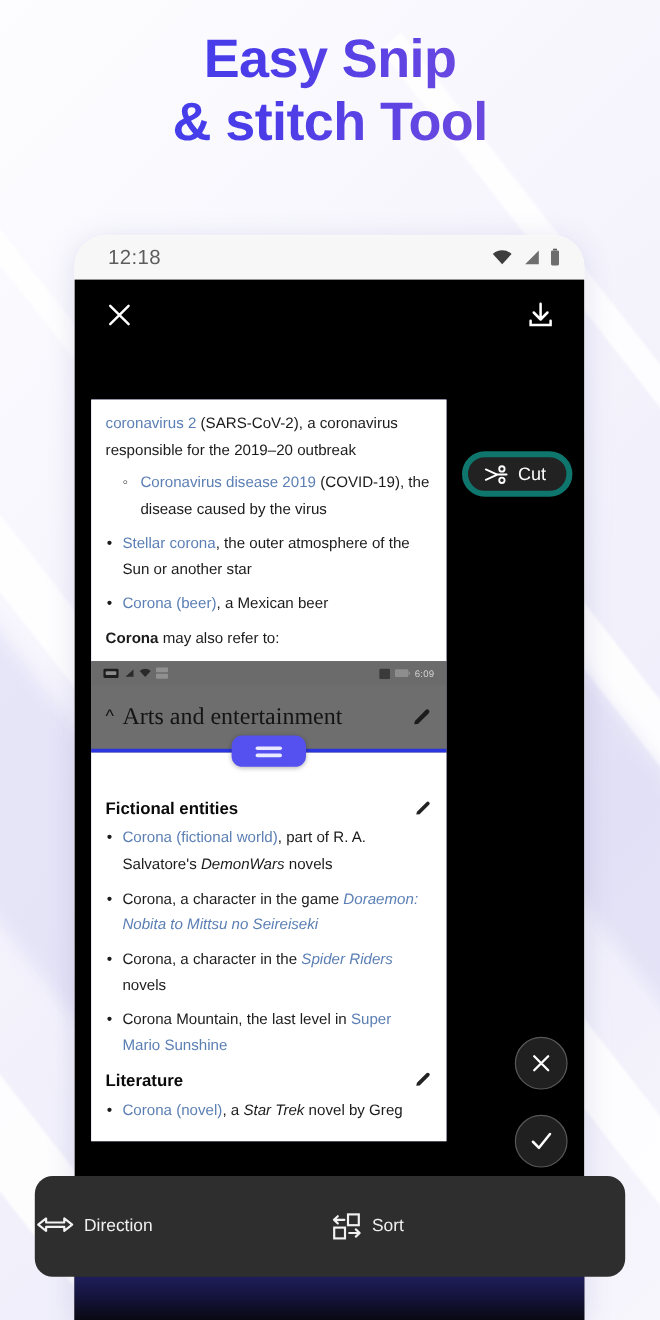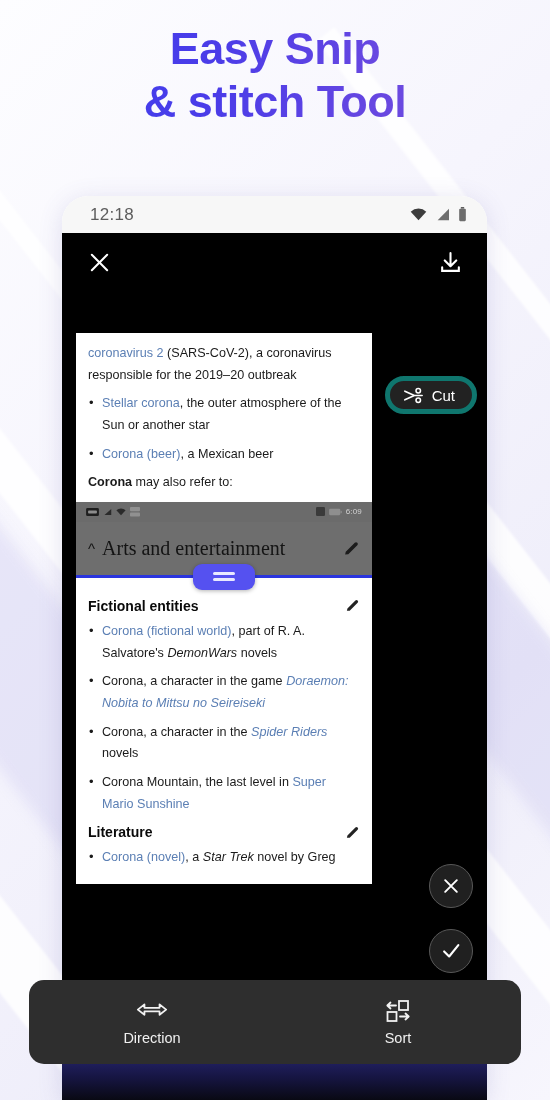--- a/index.html
+++ b/index.html
@@ -101,21 +101,21 @@
   #seamline { height:3px; background:#2b35df; }
   #handle {
     position:absolute; left:50%; transform:translateX(-50%); bottom:-12px;
     width:62px; height:26px; background:#5551f0; border-radius:9px;
     display:flex; flex-direction:column; align-items:center; justify-content:center; gap:3px;
     z-index:4; box-shadow:0 1px 4px rgba(0,0,0,.3);
   }
   #handle i { display:block; width:22px; height:3px; background:#e9e9ff; border-radius:2px; }
 
   .sectitle { display:flex; align-items:center; justify-content:space-between;
-              font-size:14px; font-weight:bold; color:#0a0a0a; margin:6px 0 4px; }
+              font-size:14px; font-weight:bold; color:#0a0a0a; margin:24px 0 4px; }
 
   
   #cutbtn {
     position:absolute; right:10px; top:143px; z-index:9;
     background:#222; border:5px solid #0f766e; border-radius:19px;
     height:38px; padding:0 17px 0 13px; display:flex; align-items:center; gap:8px;
     color:#fff; font-size:15px;
   }
   .circbtn {
     position:absolute; right:14px; width:44px; height:44px; border-radius:50%;
@@ -124,21 +124,21 @@
   }
   #btn-cancel { top:631px; }
   #btn-confirm { top:696px; }
 
   
   #toolbar {
     position:absolute; left:29px; top:980px; width:492px; height:84px;
     background:#2e2e2e; border-radius:15px; z-index:12;
     display:flex; align-items:center;
   }
-  .tool { flex:1; display:flex; flex-direction:column; align-items:center; gap:7px; }
+  .tool { flex:1; display:flex; flex-direction:row; align-items:center; gap:7px; }
   .tool .lbl { font-size:14.5px; color:#f0f0f0; }
   #bottomstrip {
     position:absolute; left:62px; top:1062px; width:425px; height:38px; z-index:7;
     background:linear-gradient(180deg,#201f5e 0%,#15143f 45%,#090913 100%);
   }
 </style>
 </head>
 <body>
 
 <div id="bg">
@@ -191,20 +191,23 @@
       </span>
     </div>
 
     <div id="doc">
 
       <div class="seg">
         <p>
           <span class="lnk">coronavirus 2</span><span> (SARS-CoV-2), a coronavirus responsible for the 2019–20 outbreak</span>
         </p>
         <ul class="l2">
+          <li>
+            <span class="lnk">Coronavirus disease 2019</span><span> (COVID-19), the disease caused by the virus</span>
+          </li>
         </ul>
         <ul class="l1">
           <li>
             <span class="lnk">Stellar corona</span><span>, the outer atmosphere of the Sun or another star</span>
           </li>
           <li>
             <span class="lnk">Corona (beer)</span><span>, a Mexican beer</span>
           </li>
         </ul>
         <p style="margin-top:4px">

